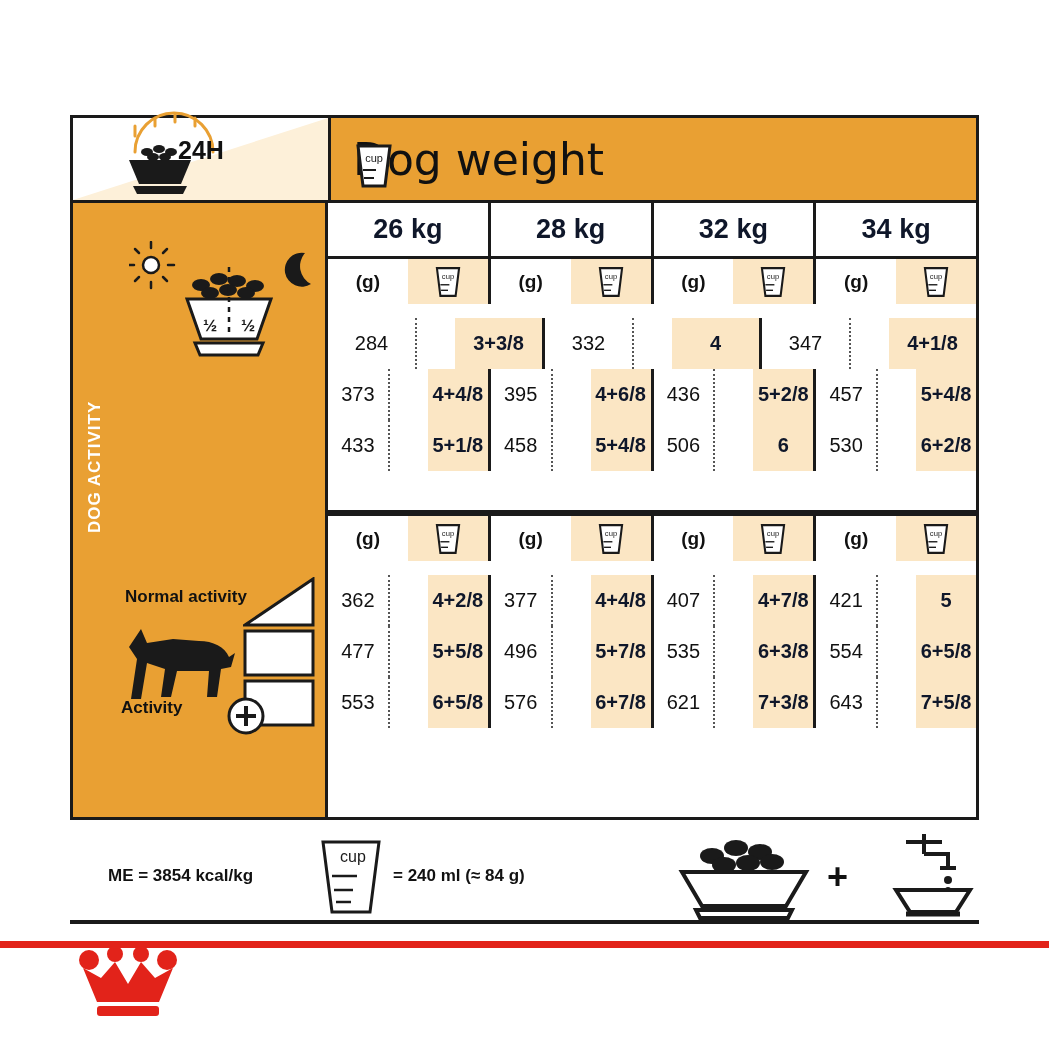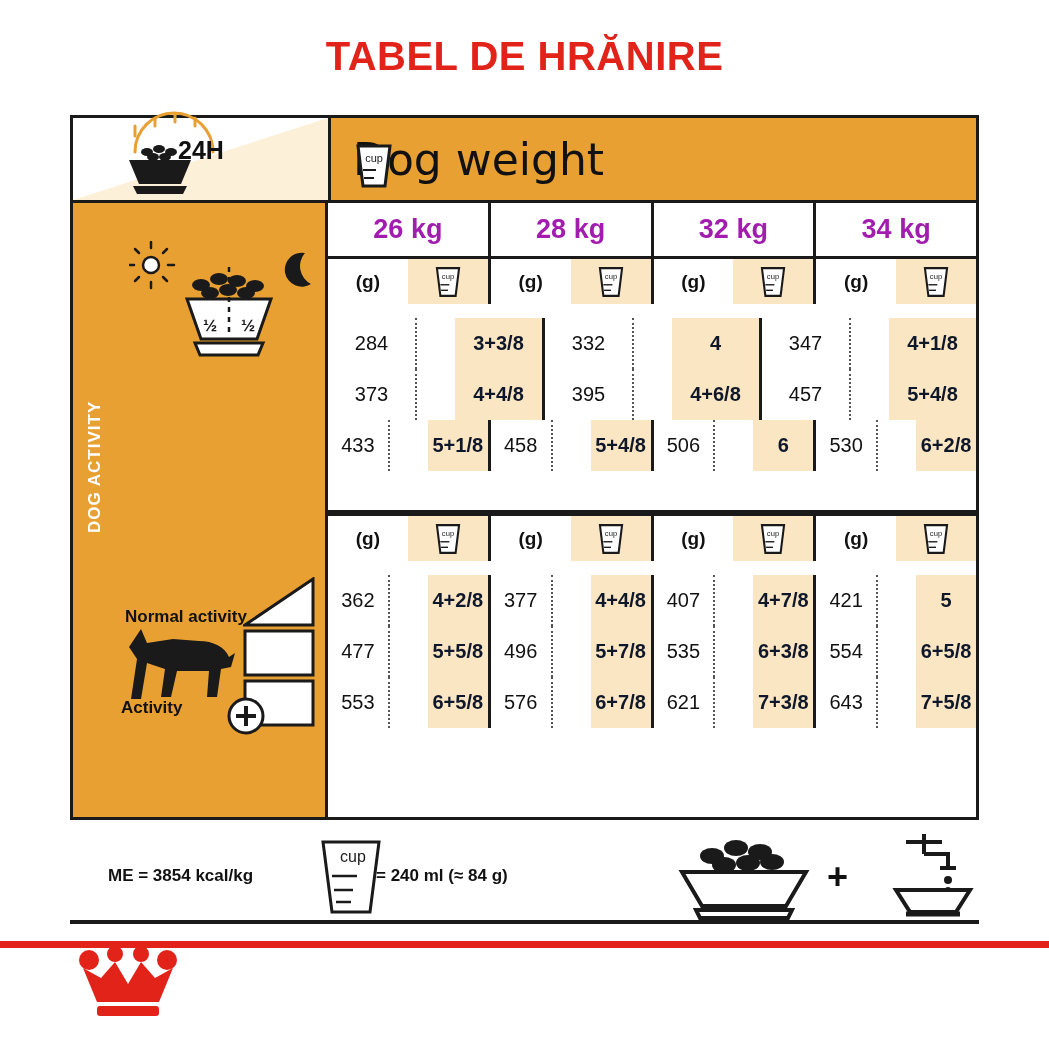--- a/index.html
+++ b/index.html
@@ -70,40 +70,40 @@
     border-right:3px solid #1a1a1a;
     box-sizing:border-box;
   }
   .act-vert{
     position:absolute;left:12px;top:330px;
     transform:rotate(-90deg);transform-origin:left top;
     color:#fff;font-weight:bold;font-size:17px;letter-spacing:1px;
     white-space:nowrap;
   }
   .lbl-normal{
-    position:absolute;left:52px;top:384px;font-size:17px;font-weight:bold;color:#111;margin-top:20px;
+    position:absolute;left:52px;top:384px;font-size:17px;font-weight:bold;color:#111;
   }
   .lbl-activity{
     position:absolute;left:48px;top:495px;font-size:17px;font-weight:bold;color:#111;
   }
 
   
   .data{
     position:absolute;left:255px;top:82px;right:0;bottom:0;
     border-top:3px solid #1a1a1a;
     box-sizing:border-box;
   }
   .block{position:relative;height:50%;box-sizing:border-box;}
   .block.second{border-top:3px solid #1a1a1a;}
 
   .wrow{display:flex;height:53px;}
   .wcell{
     flex:1;
     display:flex;align-items:center;justify-content:center;
-    font-size:27px;font-weight:bold;color:#a21caf;
+    font-size:27px;font-weight:bold;color:#0f172a;
     border-right:3px solid #1a1a1a;
     box-sizing:border-box;
   }
   .wcell:last-child{border-right:none;}
 
   .urow{display:flex;height:48px;}
   .ucell{
     flex:1;display:flex;border-right:3px solid #1a1a1a;box-sizing:border-box;
     border-top:3px solid #1a1a1a;
   }
@@ -136,21 +136,21 @@
   .spacer{height:14px;}
 
   
   .footer{
     position:absolute;left:70px;top:828px;width:909px;height:92px;
   }
   .me{
     position:absolute;left:38px;top:38px;font-size:17px;font-weight:bold;color:#111;
   }
   .eq{
-    position:absolute;left:306px;top:38px;font-size:17px;font-weight:bold;color:#111;
+    position:absolute;left:323px;top:38px;font-size:17px;font-weight:bold;color:#111;
   }
   .plus{
     position:absolute;left:757px;top:28px;font-size:36px;font-weight:bold;color:#111;
   }
   .footline{
     position:absolute;left:70px;top:920px;width:909px;height:4px;background:#1a1a1a;
   }
 
   
   .brandline{
@@ -159,21 +159,20 @@
   .crown{
     position:absolute;left:75px;top:948px;
   }
   svg{display:block;}
 </style>
 </head>
 <body>
 
 <div class="page">
 
-  <div class="title">TABEL DE HRĂNIRE</div>
 
   <div class="table">
 
     <div class="hdr-band">
       <div class="hdr-left"></div>
 
       <svg style="position:absolute;left:22px;top:-8px;z-index:3" width="130" height="92" viewBox="0 0 130 92">
         <g stroke="#e9a033" stroke-width="3" fill="none" stroke-linecap="round">
           <path d="M40 42 A38 38 0 0 1 118 42"></path>
           <line x1="40" y1="26" x2="40" y2="16"></line>
@@ -335,20 +334,24 @@
         <div class="drow">
           <div class="dcell">
               <div class="dg">373</div>
               <div class="dc">4+4/8</div>
             </div>
           <div class="dcell">
               <div class="dg">395</div>
               <div class="dc">4+6/8</div>
             </div>
           <div class="dcell">
+              <div class="dg">436</div>
+              <div class="dc">5+2/8</div>
+            </div>
+          <div class="dcell">
               <div class="dg">457</div>
               <div class="dc">5+4/8</div>
             </div>
         </div>
 
         <div class="drow">
           <div class="dcell">
               <div class="dg">433</div>
               <div class="dc">5+1/8</div>
             </div>

